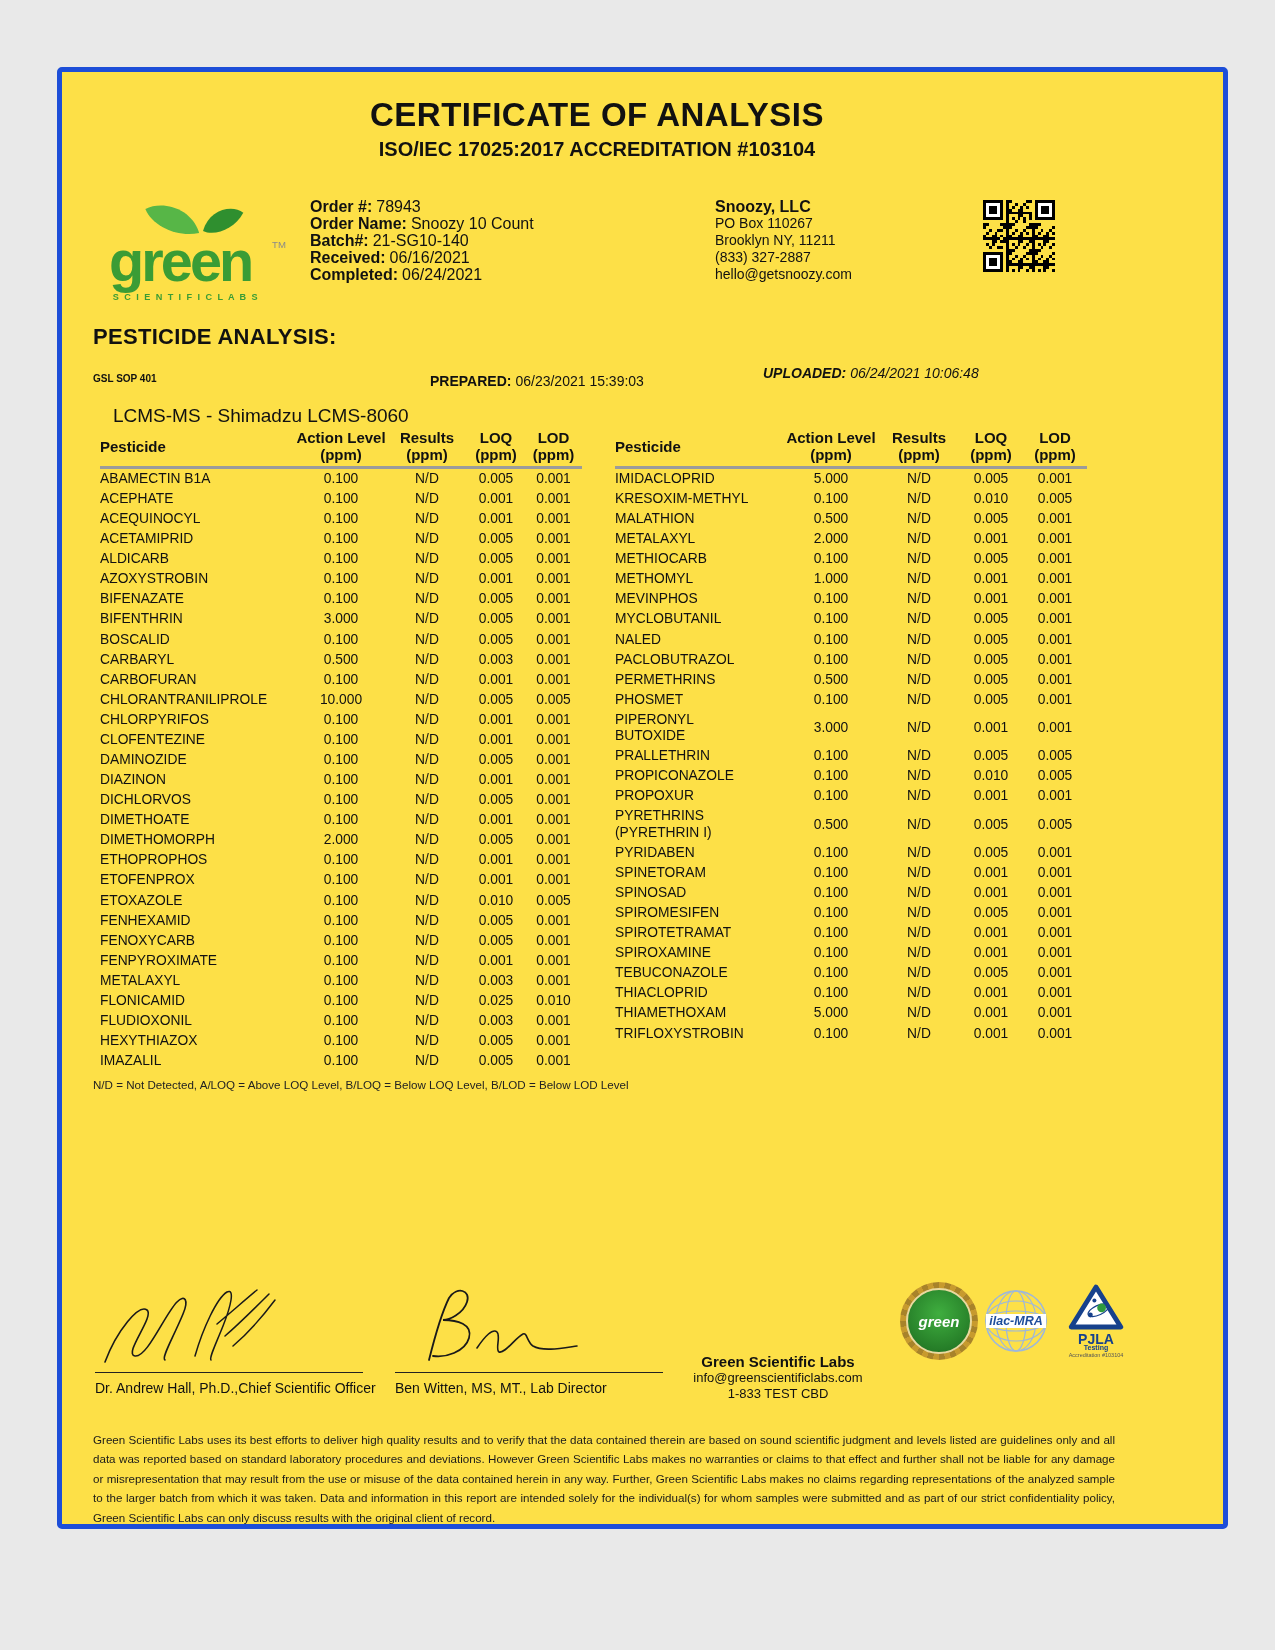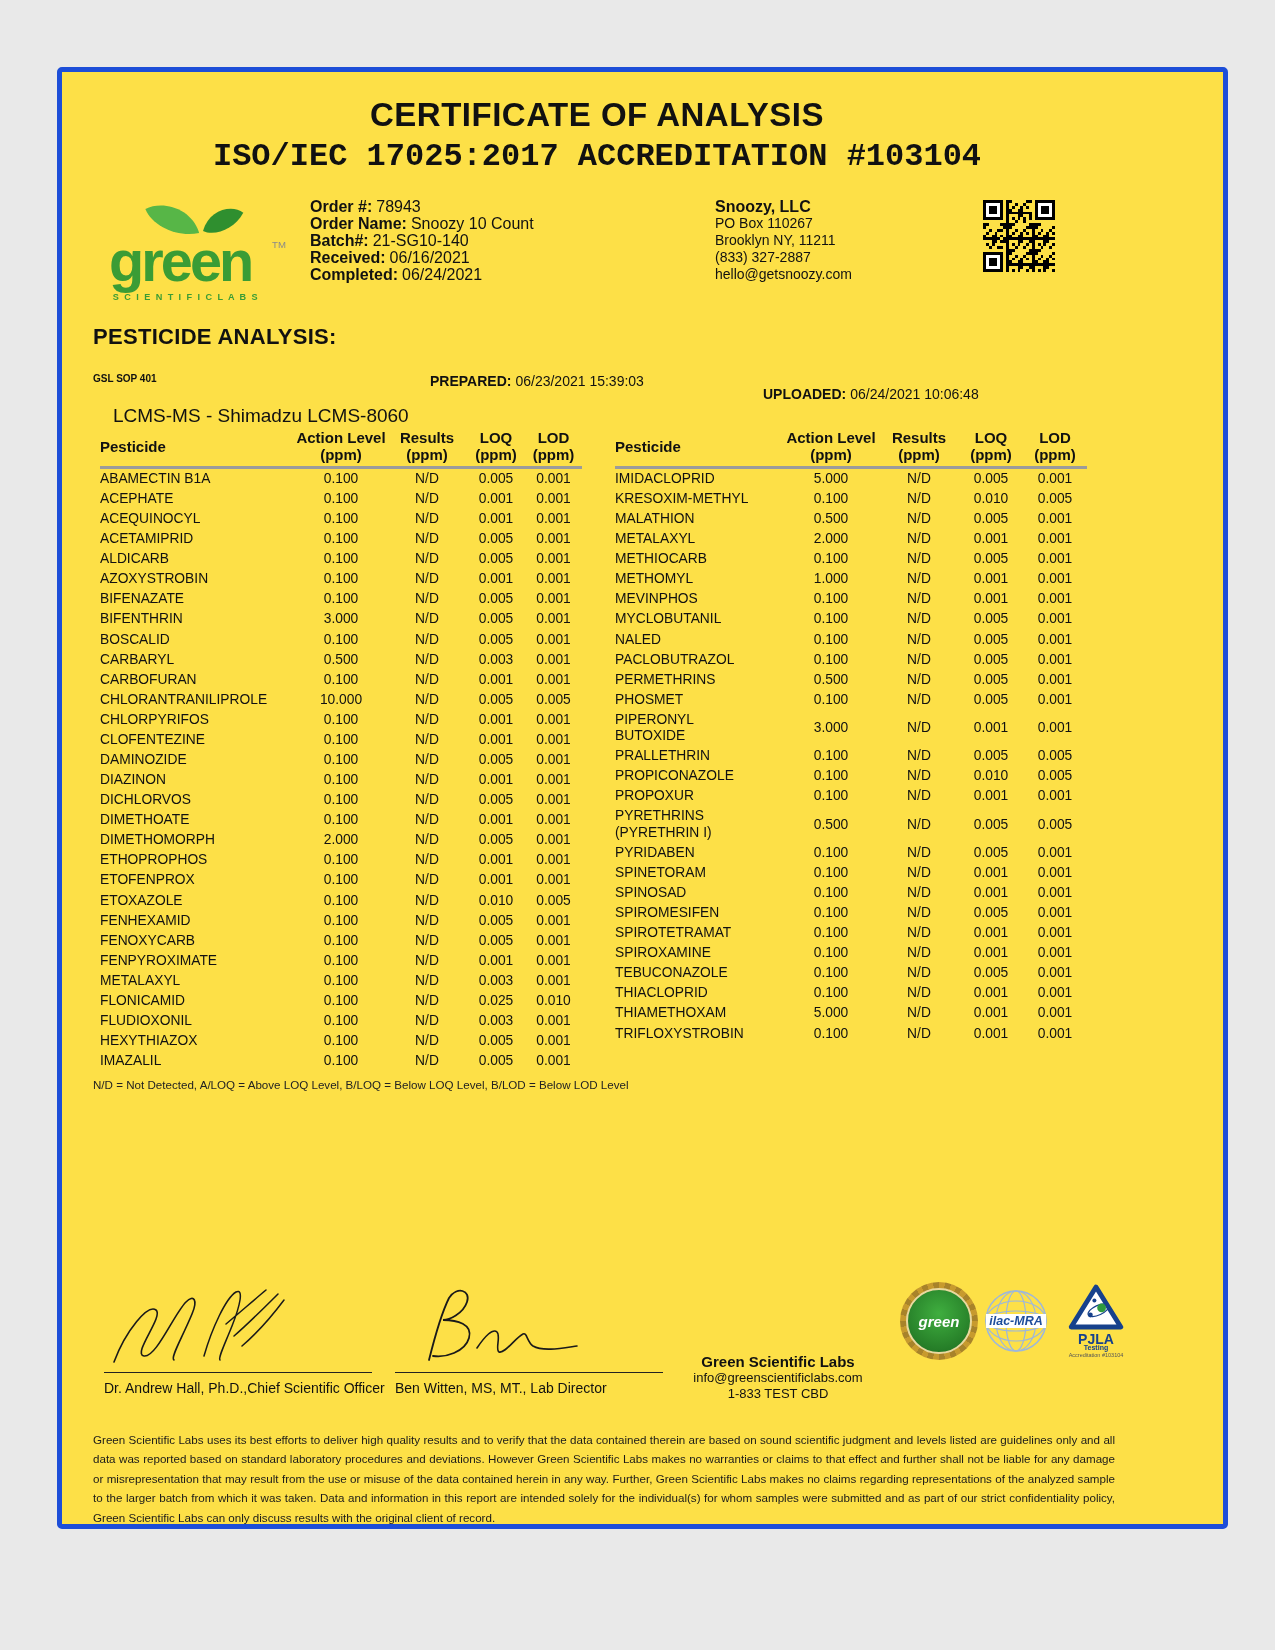--- a/index.html
+++ b/index.html
@@ -5,34 +5,34 @@
   html,body{margin:0;padding:0;}
   body{font-family:"Liberation Sans","DejaVu Sans",sans-serif;background:#e9e9e9;}
   .canvas{position:relative;width:1275px;height:1650px;background:#e9e9e9;overflow:hidden;}
   .page{position:absolute;left:57px;top:55px;width:1161px;height:1452px;background:#fde047;
         border:5px solid #1d4ed8;border-radius:5px;color:#111;margin-top:12px;}
   .abs{position:absolute;}
 
   
   .titlewrap{left:0;top:24px;width:1070px;text-align:center;}
   .title{font-size:33px;font-weight:bold;letter-spacing:.5px;margin:0;}
-  .subtitle{font-size:32px;font-weight:bold;margin:4px 0 0 0;font-family:Liberation Mono, monospace;}
+  .subtitle{font-size:20px;font-weight:bold;margin:4px 0 0 0;}
 
   
   .order-block{left:248px;top:126px;font-size:16px;line-height:17px;}
   .order-block .lbl{font-weight:bold;margin-right:4px;}
   .client-block{left:653px;top:126px;font-size:14px;line-height:17px;}
   .client-name{font-weight:bold;font-size:16px;}
   .qr{left:921px;top:128px;width:72px;height:72px;}
 
   
   .section-heading{left:31px;top:252px;font-size:22px;font-weight:bold;letter-spacing:.3px;}
   .meta-sop{left:31px;top:301px;font-size:10px;font-weight:bold;}
   .meta-prepared{left:368px;top:301px;font-size:14px;}
-  .meta-uploaded{left:701px;top:314px;font-size:14px;}
+  .meta-uploaded{left:701px;top:293px;font-size:14px;font-style:italic;}
   .meta-lbl{font-weight:bold;margin-right:4px;}
   .instrument{left:51px;top:333px;font-size:19px;}
 
   
   .tbl-left{left:38px;top:357px;width:482px;}
   .tbl-right{left:553px;top:357px;width:472px;}
   table.ptable{border-collapse:collapse;width:100%;table-layout:fixed;}
   table.ptable th{font-size:15px;font-weight:bold;vertical-align:middle;padding:0 0 3px 0;
                   border-bottom:3px solid #9b9b9b;line-height:17px;}
   table.ptable th.h-name{text-align:left;}
@@ -42,21 +42,21 @@
   th.h-action,th.h-results,th.h-loq,th.h-lod{text-align:center;}
   .tbl-left  col.g-name{width:195px;} .tbl-left col.g-action{width:92px;}
   .tbl-left  col.g-results{width:80px;} .tbl-left col.g-loq{width:58px;} .tbl-left col.g-lod{width:57px;}
   .tbl-right col.g-name{width:168px;} .tbl-right col.g-action{width:96px;}
   .tbl-right col.g-results{width:80px;} .tbl-right col.g-loq{width:64px;} .tbl-right col.g-lod{width:64px;}
 
   .footnote{left:31px;top:1006px;font-size:11.6px;color:#222;}
 
   
   .sig-block{width:268px;border-bottom:1.5px solid #222;}
-  .sig-1{left:42px;top:1208px;height:92px;}
+  .sig-1{left:33px;top:1208px;height:92px;}
   .sig-2{left:333px;top:1208px;height:92px;}
   .sig-svg{position:absolute;bottom:2px;left:4px;}
   .sig-label{position:absolute;top:100px;left:0;font-size:14px;white-space:nowrap;}
 
   .lab-contact{left:580px;top:1282px;width:272px;text-align:center;line-height:16px;}
   .lab-name{font-weight:bold;font-size:15px;}
   .lab-line{font-size:13px;}
 
   
   .badges{left:838px;top:1210px;width:290px;display:flex;align-items:center;gap:6px;}

